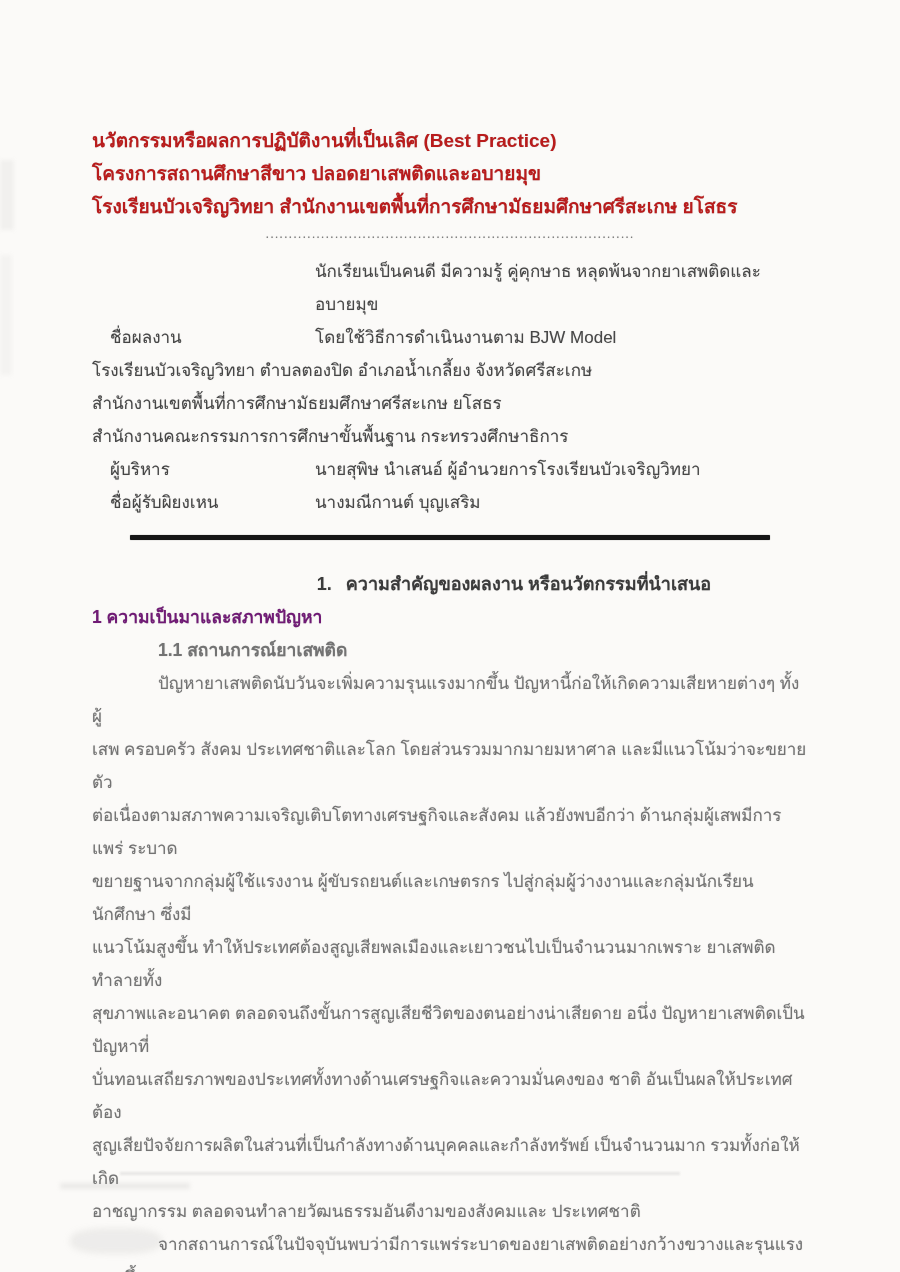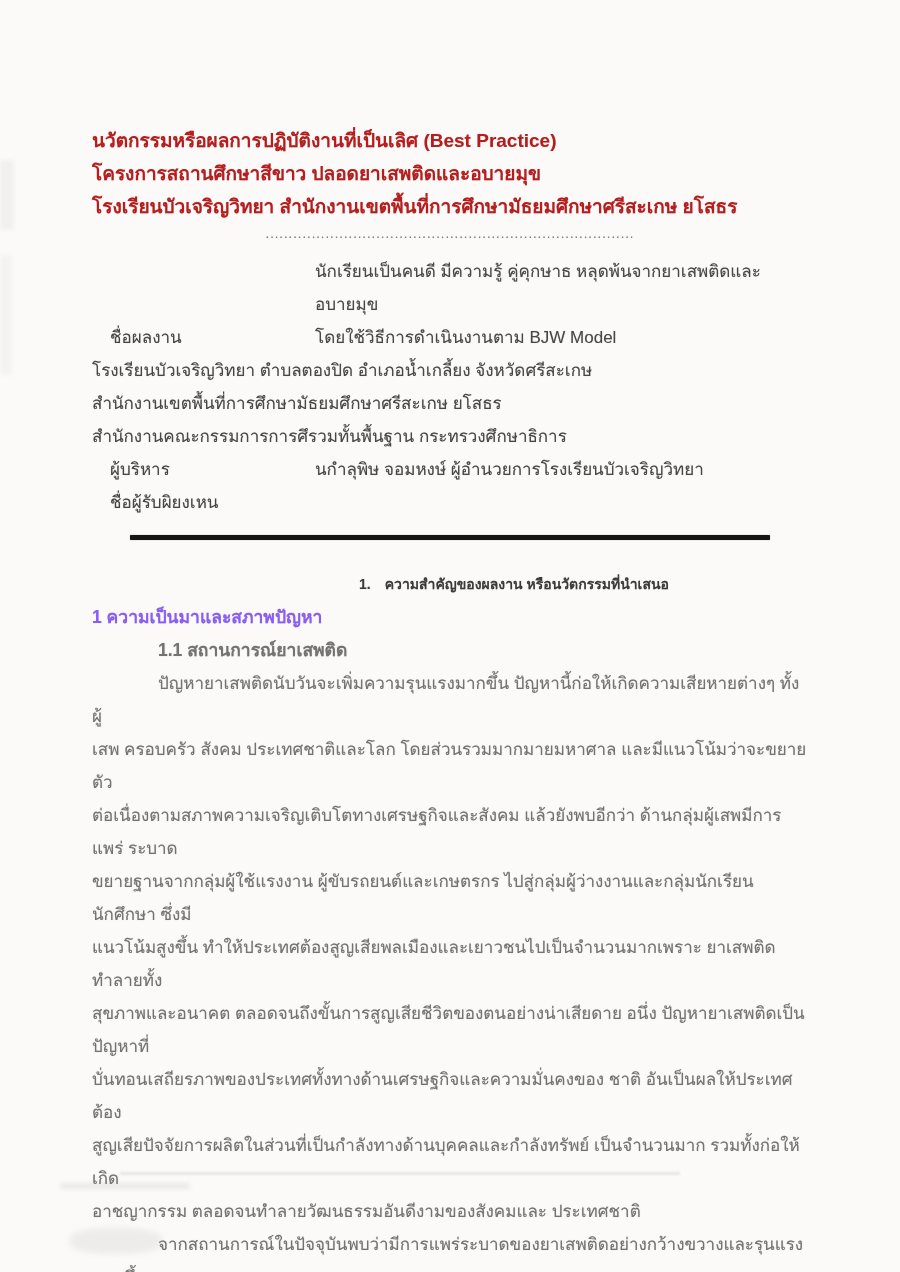--- a/index.html
+++ b/index.html
@@ -22,24 +22,24 @@
   .info-block{margin-top:16px;font-size:17px;line-height:33px;}
   .info-row{display:flex;align-items:flex-end;gap:32px;}
   .info-label{flex:none;width:173px;padding-left:18px;color:#454545;}
   .info-value{white-space:pre-line;color:#474747;}
   .thick-rule{
     height:5px;background:#161616;margin:16px 38px 0 38px;border-radius:1px;
     box-shadow:0 0 1px rgba(0,0,0,.6);
   }
   .section-heading{
     margin-top:28px;text-align:center;transform:translateX(64px);
-    font-weight:700;font-size:14px;line-height:33px;color:#3b3b3b;
+    font-weight:700;font-size:18px;line-height:33px;color:#3b3b3b;
   }
   .section-heading .num{margin-right:14px;}
-  .sub1{font-weight:700;font-size:17.5px;line-height:33px;color:#8b5cf6;}
+  .sub1{font-weight:700;font-size:17.5px;line-height:33px;color:#701a75;}
   .sub2{font-weight:700;font-size:17.5px;line-height:33px;color:#737373;padding-left:66px;}
   .para{
     font-size:17px;line-height:33px;white-space:pre-line;
     text-indent:66px;color:#737373;
   }
   .artifact{position:absolute;pointer-events:none;}
   .a1{left:120px;top:1172px;width:560px;height:3px;background:rgba(130,130,130,.16);filter:blur(1px);}
   .a2{left:60px;top:1183px;width:130px;height:6px;background:rgba(140,140,140,.14);filter:blur(2px);}
   .a3{left:70px;top:1228px;width:92px;height:26px;background:rgba(150,150,150,.13);filter:blur(3px);border-radius:40%;}
   .a4{left:0;top:160px;width:14px;height:70px;background:rgba(160,160,160,.10);filter:blur(2px);}
@@ -59,28 +59,29 @@
 
     <div class="info-block">
       <div class="info-row">
         <div class="info-label">ชื่อผลงาน</div>
         <div class="info-value">นักเรียนเป็นคนดี มีความรู้ คู่คุกษาธ หลุดพ้นจากยาเสพติดและอบายมุข
 โดยใช้วิธีการดำเนินงานตาม BJW Model</div>
       </div>
       <div class="info-row">
         <div class="info-value">โรงเรียนบัวเจริญวิทยา ตำบลตองปิด อำเภอน้ำเกลี้ยง จังหวัดศรีสะเกษ
 สำนักงานเขตพื้นที่การศึกษามัธยมศึกษาศรีสะเกษ ยโสธร
-สำนักงานคณะกรรมการการศึรวมทั้นพื้นฐาน กระทรวงศึกษาธิการ</div>
+สำนักงานคณะกรรมการการศึกษาขั้นพื้นฐาน กระทรวงศึกษาธิการ</div>
       </div>
       <div class="info-row">
         <div class="info-label">ผู้บริหาร</div>
-        <div class="info-value">นกำลุพิษ จอมหงษ์ ผู้อำนวยการโรงเรียนบัวเจริญวิทยา</div>
+        <div class="info-value">นายสุพิษ นำเสนอ์ ผู้อำนวยการโรงเรียนบัวเจริญวิทยา</div>
       </div>
       <div class="info-row">
         <div class="info-label">ชื่อผู้รับผิยงเหน</div>
+        <div class="info-value">นางมณีกานต์ บุญเสริม</div>
       </div>
     </div>
 
     <div class="thick-rule"></div>
 
     <div class="section-heading">
       <span class="num">1.</span><span>ความสำคัญของผลงาน หรือนวัตกรรมที่นำเสนอ</span>
     </div>
 
     <div class="sub1">1 ความเป็นมาและสภาพปัญหา</div>

